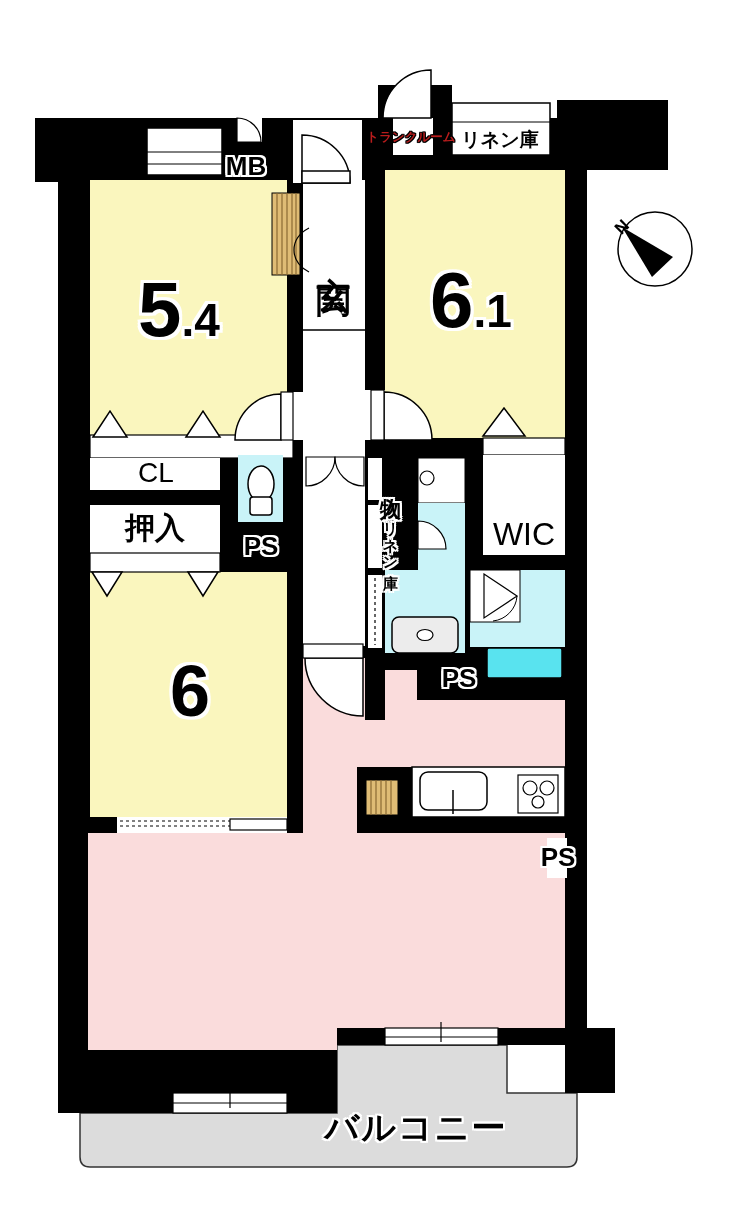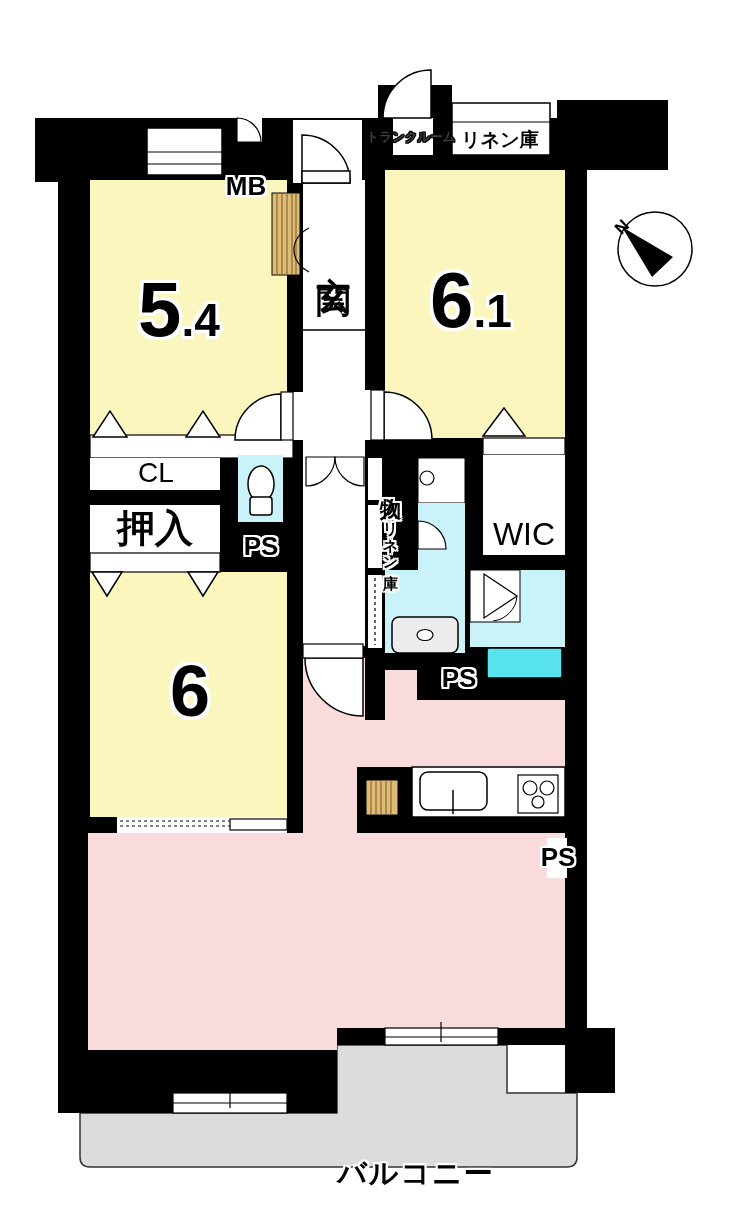--- a/index.html
+++ b/index.html
@@ -7,21 +7,21 @@
          font-family:"Liberation Sans","DejaVu Sans",sans-serif;}
   #plansvg{position:absolute;left:0;top:0;}
   .lab{position:absolute;transform:translate(-50%,-50%);white-space:nowrap;
        font-weight:700;color:#000;line-height:1;}
   
   .hw{text-shadow:-2px -2px 0 #fff,2px -2px 0 #fff,-2px 2px 0 #fff,2px 2px 0 #fff,
       0 -2px 0 #fff,0 2px 0 #fff,-2px 0 0 #fff,2px 0 0 #fff;}
   .hw3{text-shadow:-3px -3px 0 #fff,3px -3px 0 #fff,-3px 3px 0 #fff,3px 3px 0 #fff,
       0 -3px 0 #fff,0 3px 0 #fff,-3px 0 0 #fff,3px 0 0 #fff;}
   
-  .hb{color:#404040;text-shadow:-1px -1px 0 #000,1px -1px 0 #000,-1px 1px 0 #000,1px 1px 0 #000,
+  .hb{color:#b91c1c;text-shadow:-1px -1px 0 #000,1px -1px 0 #000,-1px 1px 0 #000,1px 1px 0 #000,
       0 -1px 0 #000,0 1px 0 #000,-1px 0 0 #000,1px 0 0 #000;}
   .vert{writing-mode:vertical-rl;text-orientation:upright;}
   .num-main{font-size:78px;}
   .num-frac{font-size:46px;}
   .numrow{display:flex;align-items:baseline;}
 </style>
 </head>
 <body>
 
 <div id="stage">
@@ -201,55 +201,55 @@
     <line x1="385" y1="1037" x2="498" y2="1037" stroke="#000" stroke-width="1"></line>
     <line x1="441" y1="1022" x2="441" y2="1042" stroke="#000" stroke-width="1.2"></line>
   </g>
 
   <g>
     <circle cx="655" cy="249" r="37" fill="#fff" stroke="#000" stroke-width="1.5"></circle>
     <path d="M 622 227 L 673 257 L 652 277 Z" fill="#000"></path>
   </g>
 </svg>
 
-<div class="lab hw" style="left:246px;top:166px;font-size:26px;margin-top:20px;">MB</div>
+<div class="lab hw" style="left:246px;top:166px;font-size:26px;">MB</div>
 
 <div class="lab hb" style="left:411px;top:137px;font-size:12.5px;">トランクルーム</div>
 
 <div class="lab" style="left:500px;top:139px;font-size:19px;">リネン庫</div>
 
 <div class="lab vert" style="left:334px;top:257px;font-size:34px;letter-spacing:8px;">玄関</div>
 
 <div class="lab hw3 numrow" style="left:179px;top:309px;">
   <span class="num-main">5</span>
       <span class="num-frac">.4</span>
 </div>
 
 <div class="lab hw3 numrow" style="left:471px;top:300px;">
   <span class="num-main">6</span>
       <span class="num-frac">.1</span>
 </div>
 
 <div class="lab" style="left:156px;top:473px;font-size:28px;font-weight:400;">CL</div>
 
-<div class="lab" style="left:155px;top:528px;font-size:38px;">押入</div>
+<div class="lab" style="left:155px;top:528px;font-size:30px;">押入</div>
 
 <div class="lab hw" style="left:261px;top:546px;font-size:26px;">PS</div>
 
 <div class="lab vert hw" style="left:391px;top:481px;font-size:21px;">物入</div>
 
 <div class="lab vert hw" style="left:391px;top:537px;font-size:15px;">リネン庫</div>
 
 <div class="lab" style="left:524px;top:506px;font-size:32px;font-weight:400;margin-top:28px;">WIC</div>
 
 <div class="lab hw" style="left:459px;top:678px;font-size:26px;">PS</div>
 
 <div class="lab hw3" style="left:190px;top:691px;font-size:72px;">6</div>
 
 
 
 <div class="lab hw" style="left:558px;top:857px;font-size:26px;">PS</div>
 
-<div class="lab hw" style="left:416px;top:1127px;font-size:29px;letter-spacing:2px;margin-top:46px;">バルコニー</div>
+<div class="lab hw" style="left:416px;top:1127px;font-size:34px;letter-spacing:2px;">バルコニー</div>
 
 <div class="lab" style="left:622px;top:227px;font-size:17px;transform:translate(-50%,-50%) rotate(-45deg);">N</div>
 
 </div>
 
 </body></html>

